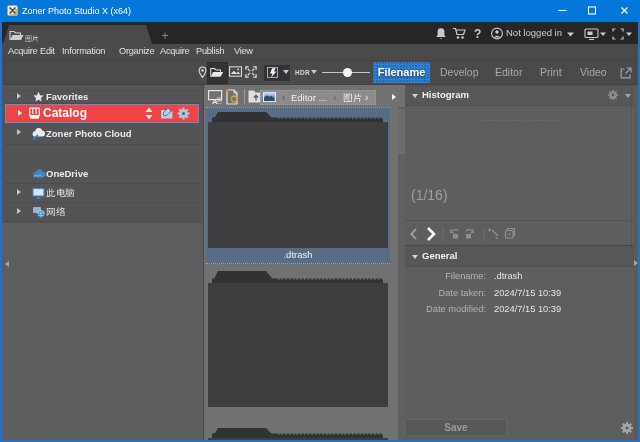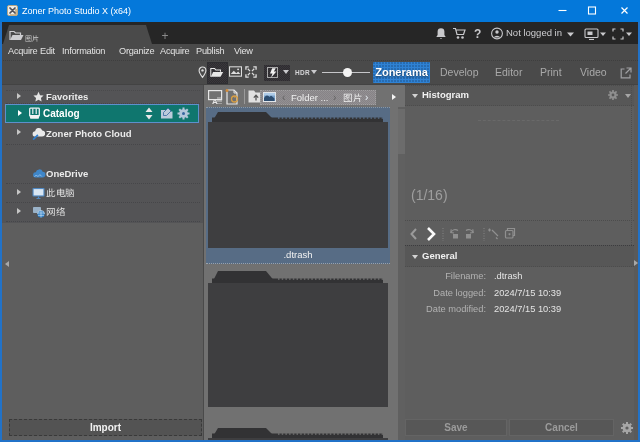--- a/index.html
+++ b/index.html
@@ -32,22 +32,22 @@
            font-weight:bold;font-size:11px;line-height:21px;text-align:center;text-shadow:0 1px 2px rgba(0,0,0,.55);}
   .modetab{color:#a9a9a9;font-size:10.5px;top:0;height:25px;line-height:24px;position:absolute;}
   
   #leftpanel{left:2px;top:85px;width:202px;height:355px;background:#5e5e5e;}
   #tree{left:0;top:0;width:202px;height:138px;background:#545456;}
   .trow{position:absolute;left:4px;width:194px;border-bottom:1px dotted #464649;color:#ececec;
         font-weight:bold;font-size:9.5px;}
   .trow .lbl{position:absolute;left:40px;top:0;}
   .arr{position:absolute;left:11px;width:0;height:0;border-style:solid;border-width:3.5px 0 3.5px 4.5px;
        border-color:transparent transparent transparent #c6c6c6;}
-  #catalogrow{position:absolute;left:3px;top:19px;width:192px;height:17px;background:#0f766e;
-              border:1px solid #5e90cc;color:#fff;font-weight:bold;font-size:10px;}
+  #catalogrow{position:absolute;left:3px;top:19px;width:192px;height:17px;background:#ef4444;
+              border:1px solid #5e90cc;color:#fff;font-weight:bold;font-size:12px;}
   
   #centerpanel{left:204px;top:85px;width:201px;height:355px;background:#717171;}
   #ctoolbar{left:0;top:0;width:201px;height:22px;background:#717171;}
   #sel{left:2px;top:22px;width:184px;height:157px;background:#576c85;border-top:1px dotted #8a97a4;border-bottom:1px dotted #98a1ab;box-sizing:border-box;}
   .flabel{position:absolute;width:100%;text-align:center;color:#f2f2f2;font-size:9.5px;}
   #scrollbar{left:194px;top:22px;width:7px;height:333px;background:#606060;}
   #sthumb{left:0px;top:2px;width:7px;height:45px;background:#6c6c6c;}
   
   #rightpanel{left:405px;top:85px;width:229px;height:355px;background:#5e5e5e;}
   .phead{position:absolute;left:0;width:229px;height:20px;border-bottom:1px dotted #4c4c4c;background:#575757;
@@ -164,21 +164,21 @@
   <div class="abs" style="left:267px;top:7px;width:9px;height:9px;border:1.5px solid #a8a8a8"></div>
   <svg class="abs ic" style="left:269px;top:8px" width="8" height="10" viewBox="0 0 8 10">
     <path d="M3.2 0.3 h3.6 L4.8 3.6 h2.6 L2 9.7 l1.5-4.2 H1 z" fill="#f2f2f2"></path>
   </svg>
   <div class="abs" style="left:283px;top:10px;width:0;height:0;border:3px solid transparent;border-top:4px solid #c9c9cc"></div>
   <span class="abs hdr" style="left:295px;top:9px">HDR</span>
   <div class="abs" style="left:311px;top:10px;width:0;height:0;border:3.5px solid transparent;border-top:4.5px solid #c9c9cc"></div>
 
   <div class="abs" style="left:322px;top:11.5px;width:48px;height:1.5px;background:#c6c6c9"></div>
   <div class="abs" style="left:343px;top:7.5px;width:9px;height:9px;border-radius:50%;background:#f4f4f4"></div>
-  <div id="manager" class="abs">Zonerama</div>
+  <div id="manager" class="abs">Filename</div>
   <span class="modetab" style="left:440px">Develop</span>
   <span class="modetab" style="left:495px">Editor</span>
   <span class="modetab" style="left:540px">Print</span>
   <span class="modetab" style="left:580px">Video</span>
   <svg class="abs ic" style="left:620px;top:7px" width="12" height="12" viewBox="0 0 12 12">
     <path d="M4.5 2 H1.2 V10.8 H10 V7.5" fill="none" stroke="#9fa0a3" stroke-width="1.2"></path>
     <path d="M6.5 1 H11 V5.5 M11 1 L5.5 6.5" fill="none" stroke="#9fa0a3" stroke-width="1.2"></path>
   </svg>
 </div>
 
@@ -244,22 +244,20 @@
         <g transform="translate(33.5,0.5)">
             <use href="#ic-gear" fill="#b3c6da"></use>
             <circle cx="6" cy="6" r="1.5" fill="#36669f"></circle>
           </g>
       </svg>
     </div>
   </div>
 
   <div class="abs" style="left:0;top:176px;width:0;height:0;border:3.5px solid transparent;border-right:4px solid #a8a8a8"></div>
 
-  <div class="abs" style="left:7px;top:334px;width:191px;height:15px;background:#535353;border:1px dashed #393939;
-       color:#f2f2f2;font-weight:bold;font-size:10px;text-align:center;line-height:15px">Import</div>
   <div class="abs" style="left:201px;top:0;width:1px;height:355px;background:#4a4a4a"></div>
 </div>
 
 <div id="centerpanel" class="abs">
   <div class="abs" style="left:0;top:0;width:201px;height:1px;background:#5a5a5a"></div>
   <div id="ctoolbar" class="abs">
     <svg class="abs ic" style="left:4px;top:5px" width="15" height="14" viewBox="0 0 15 14">
       <rect x="0.6" y="0.6" width="13" height="9" fill="none" stroke="#e6e6e6" stroke-width="1.2"></rect>
       <text x="4" y="13.5" font-size="8" font-weight="bold" fill="#e6e6e6" font-family="Liberation Sans">A</text>
       <path d="M9 8 h5 M9 11 h5 M9 14 h5" stroke="#e6e6e6" stroke-width="0.8"></path>
@@ -278,21 +276,21 @@
     </svg>
 
     <div class="abs hatch3" style="left:56px;top:5px;width:114px;height:13px;border:1px dotted #a2a2a2"></div>
     <svg class="abs ic" style="left:59px;top:7px" width="13" height="10" viewBox="0 0 13 10">
       <rect x="0" y="0" width="13" height="10" fill="#e2e6ea"></rect>
       <rect x="1" y="1" width="11" height="8" fill="#7aa3cc"></rect>
       <path d="M1 6 l3-3.5 2.5 2.5 1.5-1.5 3.5 3 v2.5 h-10.5 z" fill="#2d4d70"></path>
       <path d="M1 1 h11 v2.5 h-11 z" fill="#aecbe8"></path>
     </svg>
     <div class="abs" style="left:78px;top:3px;color:#606060;font-size:10px;line-height:19px">‹</div>
-    <div class="abs" style="left:87px;top:3px;color:#f0f0f0;font-size:9.5px;line-height:19px">Folder ...</div>
+    <div class="abs" style="left:87px;top:3px;color:#f0f0f0;font-size:9.5px;line-height:19px">Editor ...</div>
     <div class="abs" style="left:129px;top:3px;color:#606060;font-size:10px;line-height:19px">›</div>
     <div class="abs" style="left:139px;top:3px;color:#f4f4f4;font-size:9.5px;line-height:19px"><svg class="cjk" viewBox="0 -880 1000 1000">
           <path transform="scale(1,-1)" d="M375 279C455 262 557 227 613 199L644 250C588 276 487 309 407 325ZM275 152C413 135 586 95 682 61L715 117C618 149 445 188 310 203ZM84 796V-80H156V-38H842V-80H917V796ZM156 29V728H842V29ZM414 708C364 626 278 548 192 497C208 487 234 464 245 452C275 472 306 496 337 523C367 491 404 461 444 434C359 394 263 364 174 346C187 332 203 303 210 285C308 308 413 345 508 396C591 351 686 317 781 296C790 314 809 340 823 353C735 369 647 396 569 432C644 481 707 538 749 606L706 631L695 628H436C451 647 465 666 477 686ZM378 563 385 570H644C608 531 560 496 506 465C455 494 411 527 378 563Z"></path>
         </svg><svg class="cjk" viewBox="0 -880 1000 1000">
           <path transform="scale(1,-1)" d="M180 814V481C180 304 166 119 38 -23C57 -36 84 -64 97 -82C189 19 230 141 246 267H668V-80H749V344H254C257 390 258 435 258 481V504H903V581H621V839H542V581H258V814Z"></path>
         </svg></div>
     <div class="abs" style="left:161px;top:3px;color:#e8eef4;font-size:10px;line-height:19px">›</div>
     <div class="abs" style="left:188px;top:8.5px;width:0;height:0;border:3px solid transparent;border-left:4px solid #f4f4f4;border-right-width:0"></div>
   </div>
 
@@ -360,30 +358,29 @@
   </svg>
   <div class="phead" style="top:160px;border-top:1px dotted #3c3c3f">
       <div class="tri"></div>
       <span class="cap">General</span>
     </div>
   <div class="drow" style="top:183px">
       <span class="dlab">Filename:</span>
       <span class="dval">.dtrash</span>
     </div>
   <div class="drow" style="top:200px">
-      <span class="dlab">Date logged:</span>
+      <span class="dlab">Date taken:</span>
       <span class="dval">2024/7/15 10:39</span>
     </div>
   <div class="drow" style="top:216px">
       <span class="dlab">Date modified:</span>
       <span class="dval">2024/7/15 10:39</span>
     </div>
 
   <div class="btn" style="left:0;top:334px;width:100px">Save</div>
-  <div class="btn" style="left:104px;top:334px;width:103px">Cancel</div>
   <svg class="abs ic" style="left:216px;top:337px" width="12" height="12" viewBox="0 0 12 12">
     <use href="#ic-gear" fill="#a6a6a6"></use>
       <circle cx="6" cy="6" r="1.6" fill="#5e5e5e"></circle>
   </svg>
 </div>
 <div id="rightedge" class="abs"></div>
 <div class="abs" style="left:634px;top:260px;width:0;height:0;border:3.5px solid transparent;border-left:4px solid #a8a8a8"></div>
 
 <svg width="0" height="0" style="position:absolute">
   <defs>

